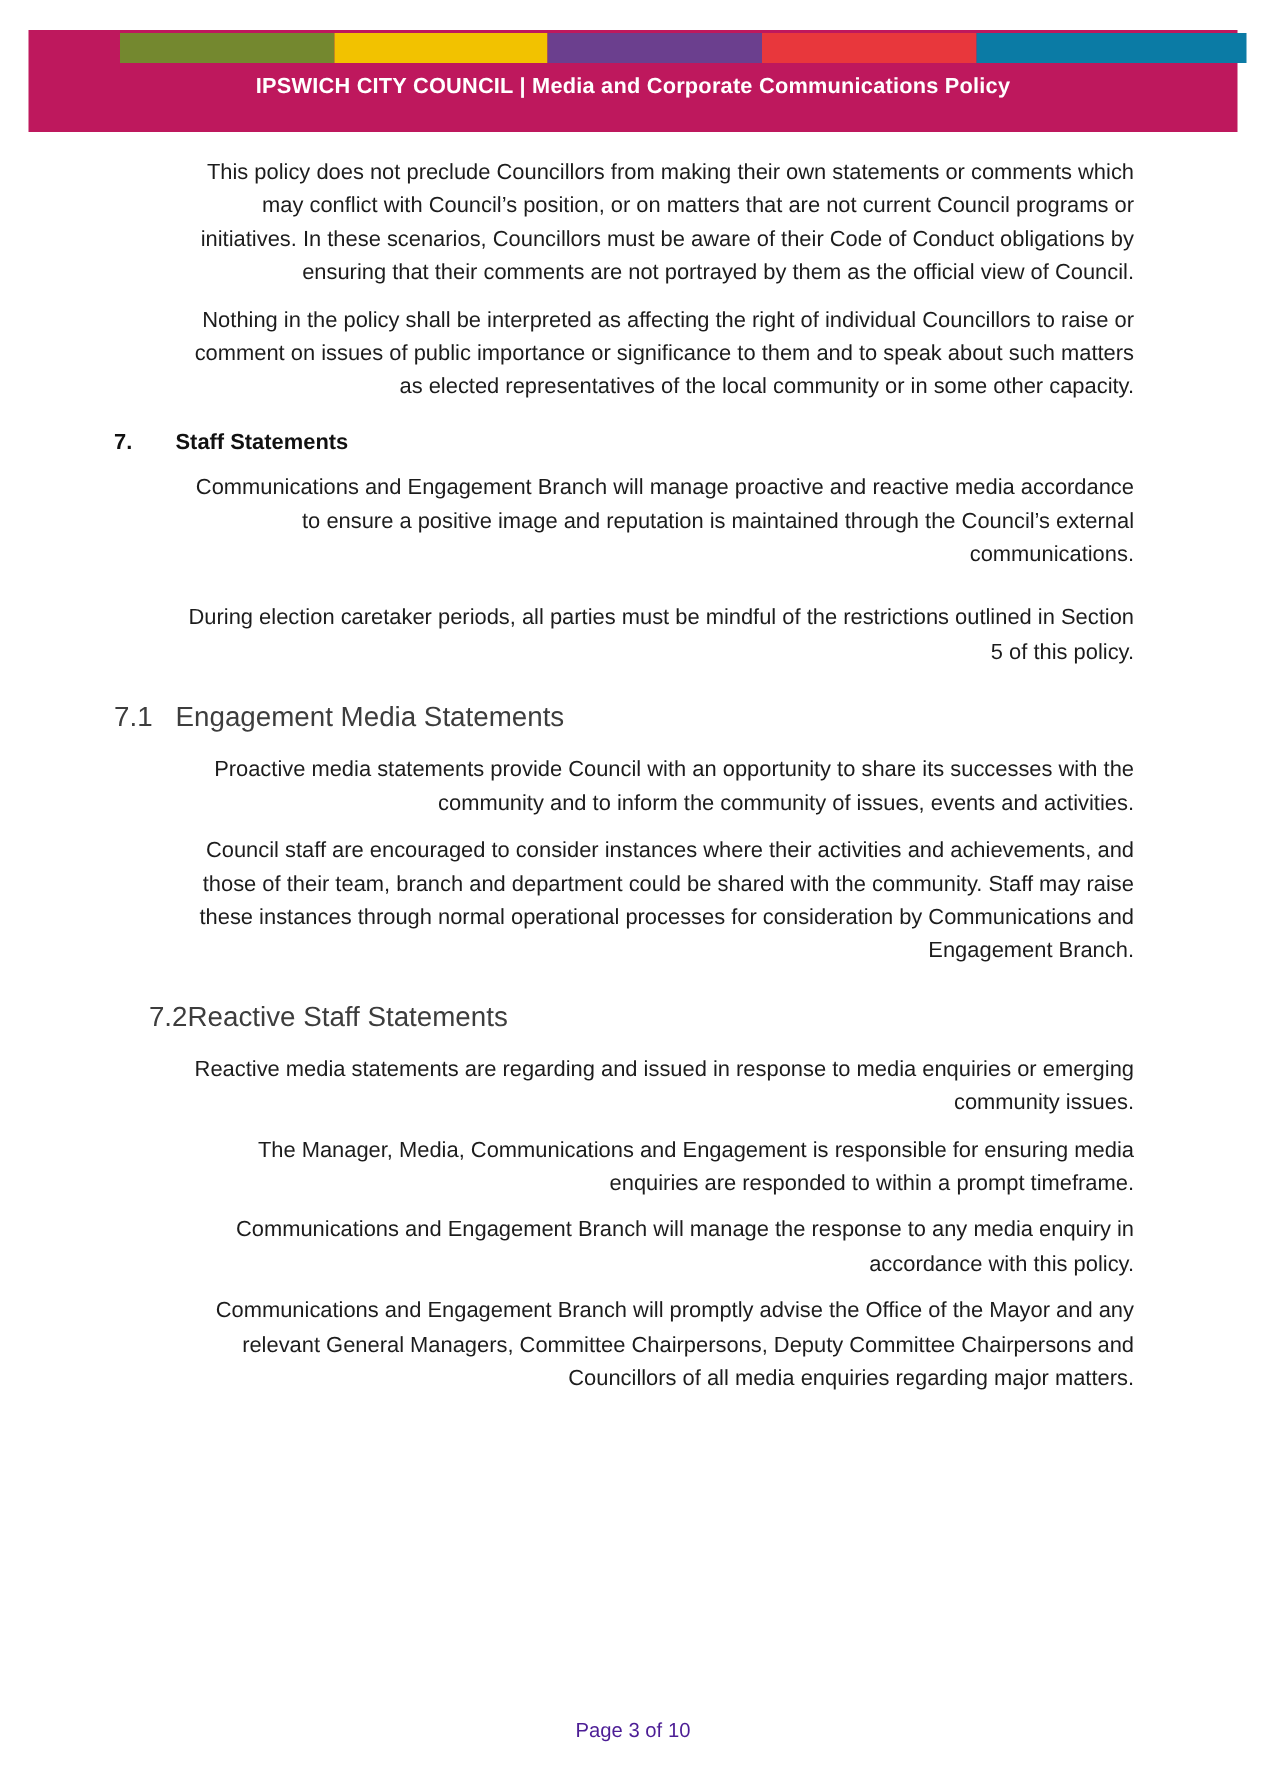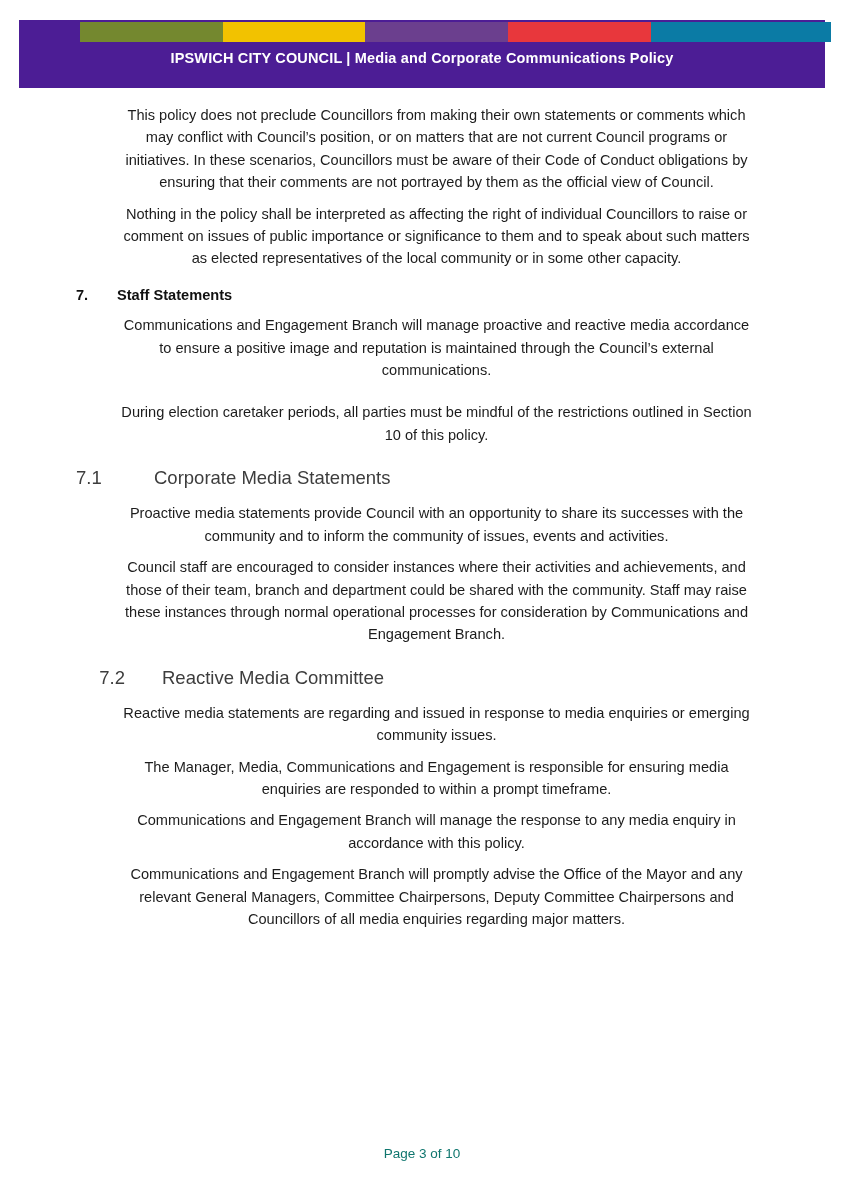--- a/index.html
+++ b/index.html
@@ -25,21 +25,21 @@
     box-sizing: border-box;
   }
 
   
   .banner {
     position: absolute;
     left: 19px;
     top: 20px;
     width: 806px;
     height: 68px;
-    background: #4c1d95;
+    background: #be185d;
     box-sizing: border-box;
   }
   .banner-accents {
     position: absolute;
     left: 61px;      
     top: 2px;
     height: 20px;
     width: 751px;
     display: flex;
   }
@@ -76,21 +76,21 @@
 
   p.body {
     margin: 0 0 9px 0;
     padding: 0;
     font-family: "Liberation Sans", sans-serif;
     font-size: 14.6px;
     line-height: 22.4px;
     color: #1c1c1c;
     margin-left: 117px;
     margin-right: 88px;
-    text-align: center;
+    text-align: right;
   }
   p.body.gap-before { margin-top: 20px; }
 
   
   .num-heading {
     display: flex;
     margin-left: 76px;
     margin-right: 88px;
     font-family: "Liberation Sans", sans-serif;
     font-weight: bold;
@@ -111,21 +111,20 @@
     display: flex;
     margin-left: 76px;
     margin-right: 88px;
     font-family: "Liberation Sans", sans-serif;
     font-weight: normal;
     font-size: 18.5px;
     line-height: 26px;
     color: #3d3d3d;
     margin-top: 19px;
     margin-bottom: 11px;
-    gap: 37px;
   }
   .sub-heading .num {
     width: 41px;
     flex: 0 0 41px;
   }
   .sub-heading.wide-gap .num {
     width: 49px;
     flex: 0 0 49px;
     text-align: right;
   }
@@ -133,21 +132,21 @@
 
   
   .footer {
     position: absolute;
     left: 0;
     right: 0;
     bottom: 32px;
     text-align: center;
     font-family: "Liberation Sans", sans-serif;
     font-size: 13.5px;
-    color: #0f766e;
+    color: #4c1d95;
   }
 </style>
 </head>
 <body>
 
 <div class="page">
 
   <div class="banner">
     <div class="banner-accents">
       <div class="accent olive" style="width:19.0%"></div>
@@ -165,35 +164,35 @@
 
     <p class="body">Nothing in the policy shall be interpreted as affecting the right of individual Councillors to raise or comment on issues of public importance or significance to them and to speak about such matters as elected representatives of the local community or in some other capacity.</p>
 
     <div class="num-heading">
       <span class="num">7.</span>
       <span class="txt">Staff Statements</span>
     </div>
 
     <p class="body">Communications and Engagement Branch will manage proactive and reactive media accordance to ensure a positive image and reputation is maintained through the Council’s external communications.</p>
 
-    <p class="body gap-before">During election caretaker periods, all parties must be mindful of the restrictions outlined in Section 10 of this policy.</p>
+    <p class="body gap-before">During election caretaker periods, all parties must be mindful of the restrictions outlined in Section 5 of this policy.</p>
 
     <div class="sub-heading">
       <span class="num">7.1</span>
-      <span class="txt">Corporate Media Statements</span>
+      <span class="txt">Engagement Media Statements</span>
     </div>
 
     <p class="body">Proactive media statements provide Council with an opportunity to share its successes with the community and to inform the community of issues, events and activities.</p>
 
 
     <p class="body">Council staff are encouraged to consider instances where their activities and achievements, and those of their team, branch and department could be shared with the community.  Staff may raise these instances through normal operational processes for consideration by Communications and Engagement Branch.</p>
 
     <div class="sub-heading wide-gap">
       <span class="num">7.2</span>
-      <span class="txt">Reactive Media Committee</span>
+      <span class="txt">Reactive Staff Statements</span>
     </div>
 
     <p class="body">Reactive media statements are regarding and issued in response to media enquiries or emerging community issues.</p>
 
     <p class="body">The Manager, Media, Communications and Engagement is responsible for ensuring media enquiries are responded to within a prompt timeframe.</p>
 
     <p class="body">Communications and Engagement Branch will manage the response to any media enquiry in accordance with this policy.</p>
 
     <p class="body">Communications and Engagement Branch will promptly advise the Office of the Mayor and any relevant General Managers, Committee Chairpersons, Deputy Committee Chairpersons and Councillors of all media enquiries regarding major matters.</p>
 

